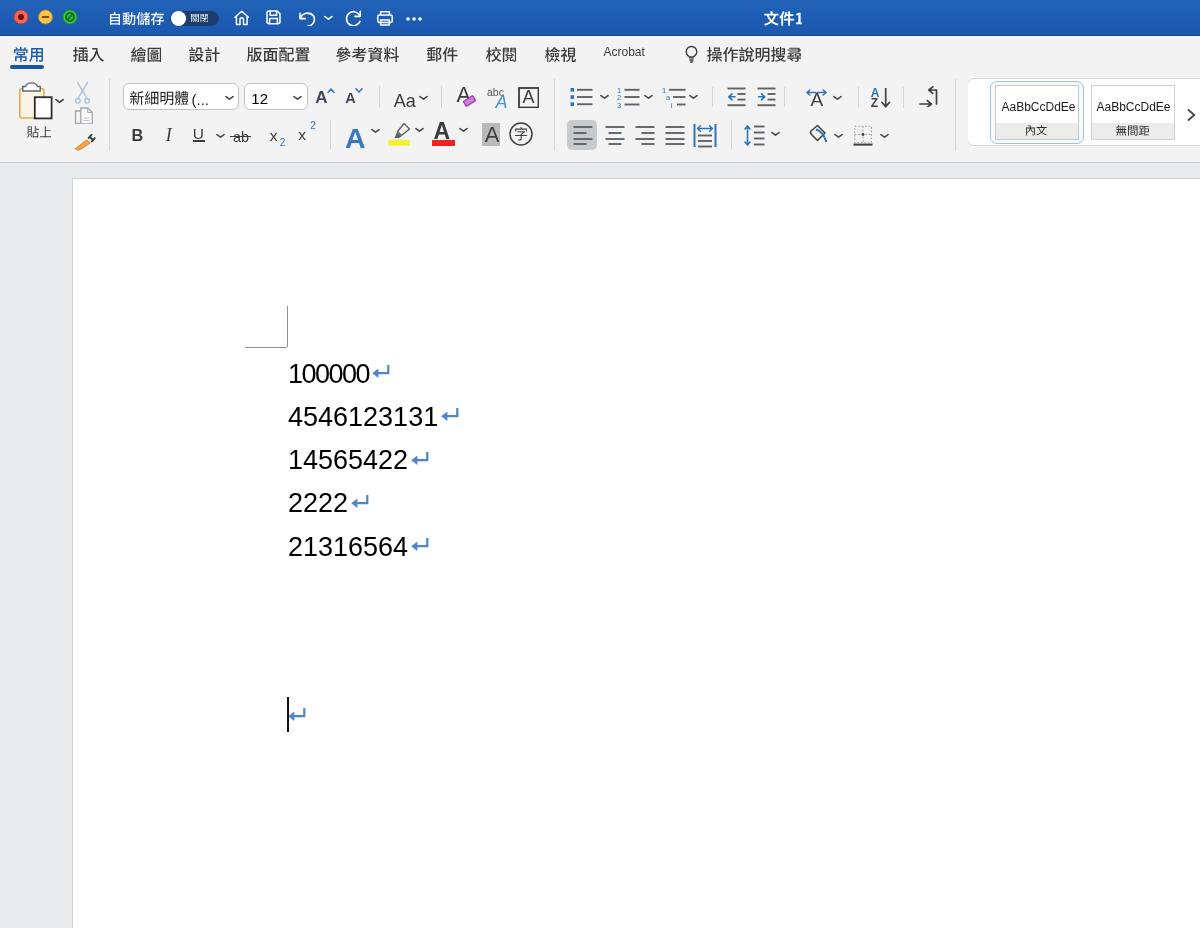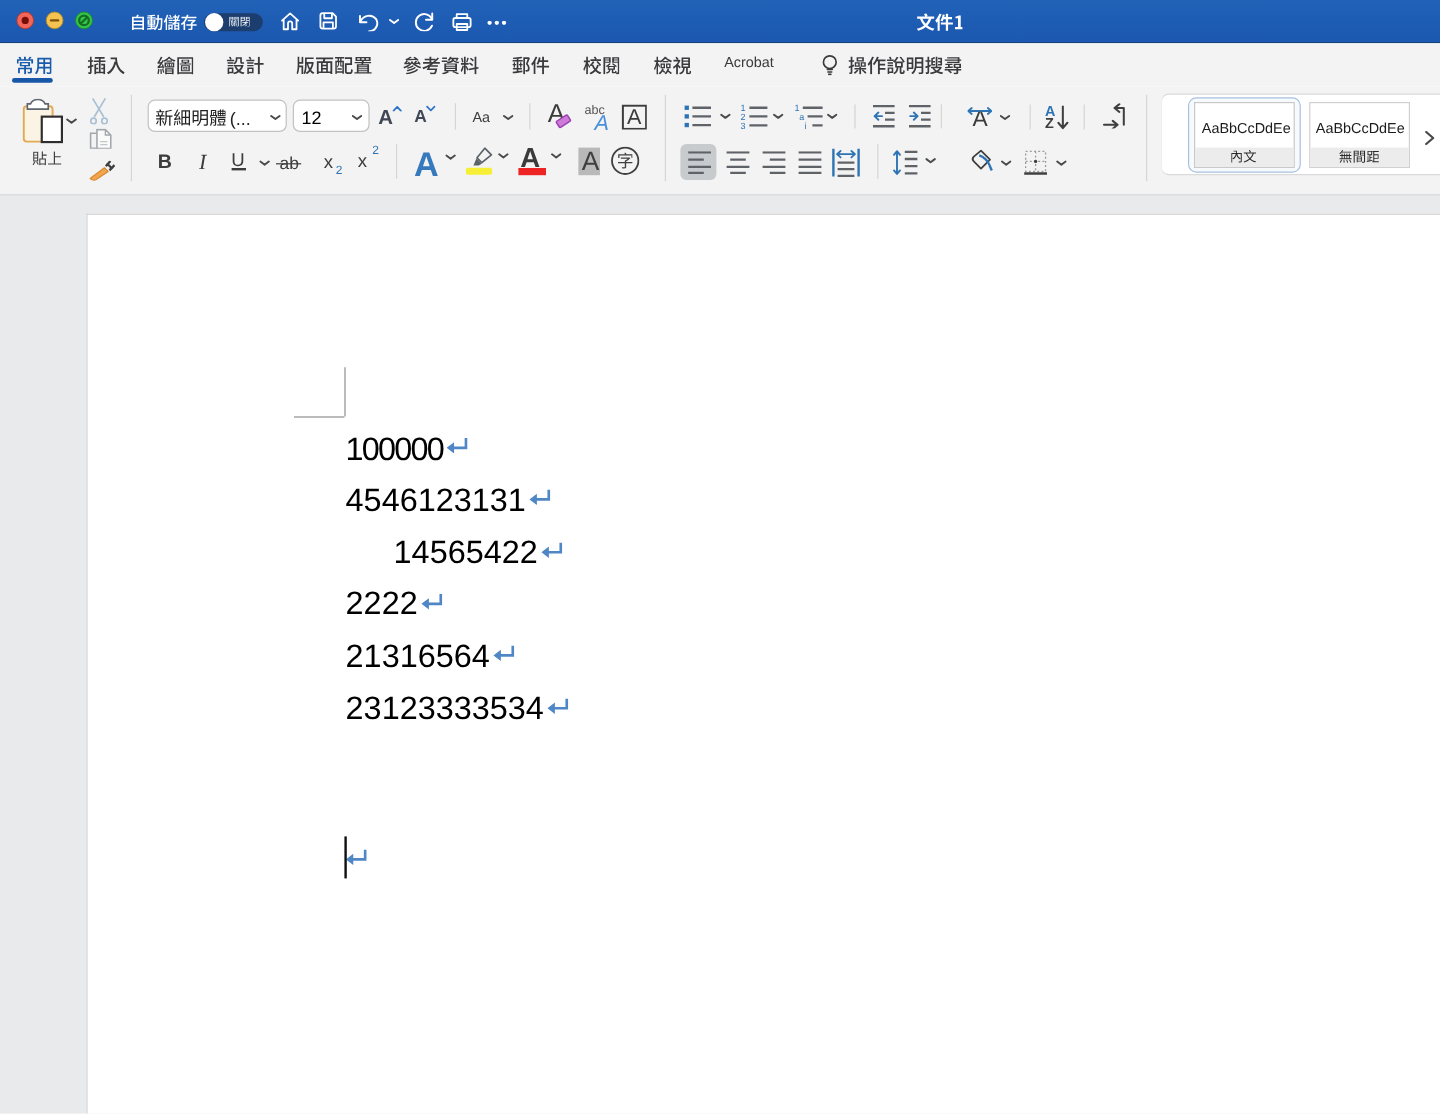--- a/index.html
+++ b/index.html
@@ -163,21 +163,21 @@
   </svg>
 <div style="position:absolute;left:315.3px;top:89.1px;font-size:17px;color:#404855;font-weight:600;line-height:1;white-space:pre;">A</div>
 <svg style="position:absolute;left:326.5px;top:88px;" width="8" height="5.2" viewBox="0 0 8 5.2">
     <path d="M0.9 4.4 L4 1.1 L7.1 4.4" fill="none" stroke="#2e74c9" stroke-width="1.5" stroke-linecap="round" stroke-linejoin="round"></path>
   </svg>
 <div style="position:absolute;left:345.3px;top:91.1px;font-size:14.5px;color:#404855;font-weight:600;line-height:1;white-space:pre;">A</div>
 <svg style="position:absolute;left:354.5px;top:88.2px;" width="8" height="5.2" viewBox="0 0 8 5.2">
     <path d="M0.9 0.8 L4 4.1 L7.1 0.8" fill="none" stroke="#2e74c9" stroke-width="1.5" stroke-linecap="round" stroke-linejoin="round"></path>
   </svg>
 <div style="position:absolute;left:378.5px;top:86px;width:1px;height:22px;background:#d4d5d6;"></div>
-<div style="position:absolute;left:393.7px;top:92.35px;font-size:12px;color:#3c3c3c;font-weight:400;line-height:1;white-space:pre;">Aa</div>
+<div style="position:absolute;left:393.7px;top:92.35px;font-size:18px;color:#3c3c3c;font-weight:400;line-height:1;white-space:pre;">Aa</div>
 <svg style="position:absolute;left:419.0px;top:94.8px;" width="9.0" height="7" viewBox="0 0 9.0 7">
     <path d="M1 1.6 L4.5 4.225 L8.0 1.6" fill="none" stroke="#4a4a4a" stroke-width="1.6" stroke-linecap="round" stroke-linejoin="round"></path>
   </svg>
 <div style="position:absolute;left:440.5px;top:86px;width:1px;height:22px;background:#d4d5d6;"></div>
 <div style="position:absolute;left:456.5px;top:85.3px;font-size:21.5px;color:#3c3c3c;font-weight:400;line-height:1;white-space:pre;">A</div>
 <svg style="position:absolute;left:462px;top:94px;" width="16" height="13" viewBox="0 0 16 13">
     <rect x="2" y="4" width="11" height="6" rx="0.8" fill="#cd7ad8" stroke="#9b3fb0" stroke-width="1.2" transform="rotate(-33 7.5 7)"></rect>
   </svg>
 <div style="position:absolute;left:487px;top:86.6px;font-size:10.5px;color:#555;font-weight:400;line-height:1;white-space:pre;">abc</div>
 <div style="position:absolute;left:495.5px;top:93.2px;font-size:18px;color:#4a90d9;font-weight:500;line-height:1;white-space:pre;font-style:italic;">A</div>
@@ -382,33 +382,29 @@
 <div style="position:absolute;left:245px;top:347px;width:42px;height:1px;background:#8f8f8f;"></div>
 <div style="position:absolute;left:288px;top:352.6px;font-size:27px;line-height:43.3px;color:#000;">
     <div style="height:43.3px;"><span style="letter-spacing:-1.5px;">100000</span><svg width="19" height="14" viewBox="0 0 19 14" style="margin-left:2.5px;vertical-align:3.5px;">
         <path d="M16.3 0 V8.2 M5.5 8.2 H17.4" fill="none" stroke="#4e86c6" stroke-width="2.2"></path>
         <path d="M0.2 8.2 L6.4 3.5 L6.4 12.9 Z" fill="#4e86c6"></path>
       </svg></div>
     <div style="height:43.3px;">4546123131<svg width="19" height="14" viewBox="0 0 19 14" style="margin-left:2.5px;vertical-align:3.5px;">
         <path d="M16.3 0 V8.2 M5.5 8.2 H17.4" fill="none" stroke="#4e86c6" stroke-width="2.2"></path>
         <path d="M0.2 8.2 L6.4 3.5 L6.4 12.9 Z" fill="#4e86c6"></path>
       </svg></div>
-    <div style="height:43.3px;margin-left:40px;">14565422<svg width="19" height="14" viewBox="0 0 19 14" style="margin-left:2.5px;vertical-align:3.5px;">
+    <div style="height:43.3px;">14565422<svg width="19" height="14" viewBox="0 0 19 14" style="margin-left:2.5px;vertical-align:3.5px;">
         <path d="M16.3 0 V8.2 M5.5 8.2 H17.4" fill="none" stroke="#4e86c6" stroke-width="2.2"></path>
         <path d="M0.2 8.2 L6.4 3.5 L6.4 12.9 Z" fill="#4e86c6"></path>
       </svg></div>
     <div style="height:43.3px;">2222<svg width="19" height="14" viewBox="0 0 19 14" style="margin-left:2.5px;vertical-align:3.5px;">
         <path d="M16.3 0 V8.2 M5.5 8.2 H17.4" fill="none" stroke="#4e86c6" stroke-width="2.2"></path>
         <path d="M0.2 8.2 L6.4 3.5 L6.4 12.9 Z" fill="#4e86c6"></path>
       </svg></div>
     <div style="height:43.3px;">21316564<svg width="19" height="14" viewBox="0 0 19 14" style="margin-left:2.5px;vertical-align:3.5px;">
         <path d="M16.3 0 V8.2 M5.5 8.2 H17.4" fill="none" stroke="#4e86c6" stroke-width="2.2"></path>
         <path d="M0.2 8.2 L6.4 3.5 L6.4 12.9 Z" fill="#4e86c6"></path>
       </svg></div>
-    <div style="height:43.3px;">23123333534<svg width="19" height="14" viewBox="0 0 19 14" style="margin-left:2.5px;vertical-align:3.5px;">
-        <path d="M16.3 0 V8.2 M5.5 8.2 H17.4" fill="none" stroke="#4e86c6" stroke-width="2.2"></path>
-        <path d="M0.2 8.2 L6.4 3.5 L6.4 12.9 Z" fill="#4e86c6"></path>
-      </svg></div>
   </div>
 <svg style="position:absolute;left:288px;top:707.6px;" width="19" height="14" viewBox="0 0 19 14">
     <path d="M16.3 0 V8.2 M5.5 8.2 H17.4" fill="none" stroke="#4e86c6" stroke-width="2.2"></path>
     <path d="M0.2 8.2 L6.4 3.5 L6.4 12.9 Z" fill="#4e86c6"></path>
   </svg>
 <div style="position:absolute;left:287.2px;top:697px;width:1.8px;height:35px;background:#111;"></div>
 </body></html>

